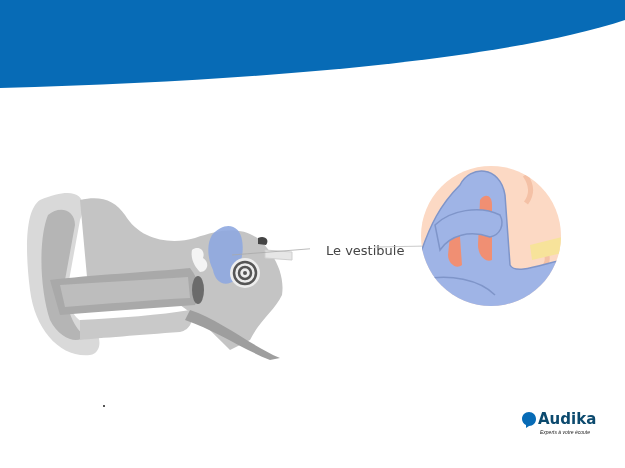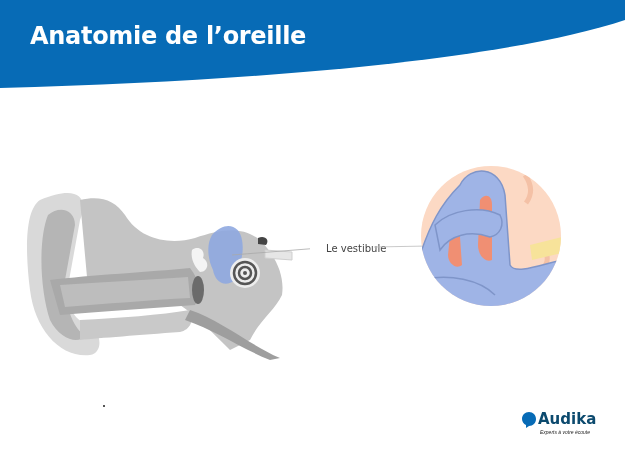--- a/index.html
+++ b/index.html
@@ -3,36 +3,35 @@
 <meta charset="utf-8">
 <style>
   html, body { margin:0; padding:0; }
   body { width:625px; height:468px; background:#ffffff; position:relative; overflow:hidden;
          font-family:"Liberation Sans", sans-serif; }
   .header { position:absolute; left:0; top:0; width:625px; height:100px; }
   .header svg { position:absolute; left:0; top:0; }
   .title { position:absolute; left:30px; top:22px; color:#ffffff; font-weight:bold; font-size:24px;
            font-family:"DejaVu Sans", sans-serif; letter-spacing:-0.3px; }
   .ear { position:absolute; left:20px; top:180px; width:290px; height:180px; }
-  .label { position:absolute; left:326px; top:243px; font-size:10px; color:#444; font-family:"DejaVu Sans", sans-serif; }
+  .label { position:absolute; left:326px; top:243px; font-size:13px; color:#444; font-family:"DejaVu Sans", sans-serif; }
   .zoom-circle { position:absolute; left:420px; top:165px; width:142px; height:142px; }
   .logo { position:absolute; left:522px; top:412px; width:80px; height:30px; }
   .logo-word { position:absolute; left:16px; top:-2px; font-weight:bold; font-size:15px; color:#0c4a6e;
                font-family:"DejaVu Sans", sans-serif; }
   .logo-tag { position:absolute; left:18px; top:17px; font-size:5px; font-style:italic; color:#222; white-space:nowrap; }
   .dot { position:absolute; left:103px; top:405px; width:2px; height:2px; background:#555; }
 </style>
 </head>
 <body>
 
 <div class="header">
   <svg width="625" height="100" viewBox="0 0 625 100">
     <path d="M0,0 L625,0 L625,20 C520,55 300,80 0,88 Z" fill="#076bb6"></path>
   </svg>
-  <div class="title">Anatomie de l’oreille</div>
 </div>
 
 <div class="ear">
   <svg width="290" height="180" viewBox="0 0 290 180">
 
     <path d="M20,20 C5,30 5,70 10,110 C15,150 40,178 70,175 C85,172 80,150 70,145 C50,140 45,120 50,95 L60,40 C70,15 55,5 20,20 Z" fill="#d9d9d9"></path>
     <path d="M28,35 C18,60 20,110 30,140 C40,160 60,165 65,155 C55,150 45,130 45,100 L55,45 C55,30 40,25 28,35 Z" fill="#b5b5b5"></path>
 
     <path d="M60,20 C80,15 95,20 105,35 C120,60 150,65 175,58 C200,50 220,45 240,60 C255,75 265,95 262,115 C255,130 240,140 230,160 L210,170 C190,150 175,135 160,125 C120,125 90,125 70,130 Z" fill="#c4c4c4"></path>
 

